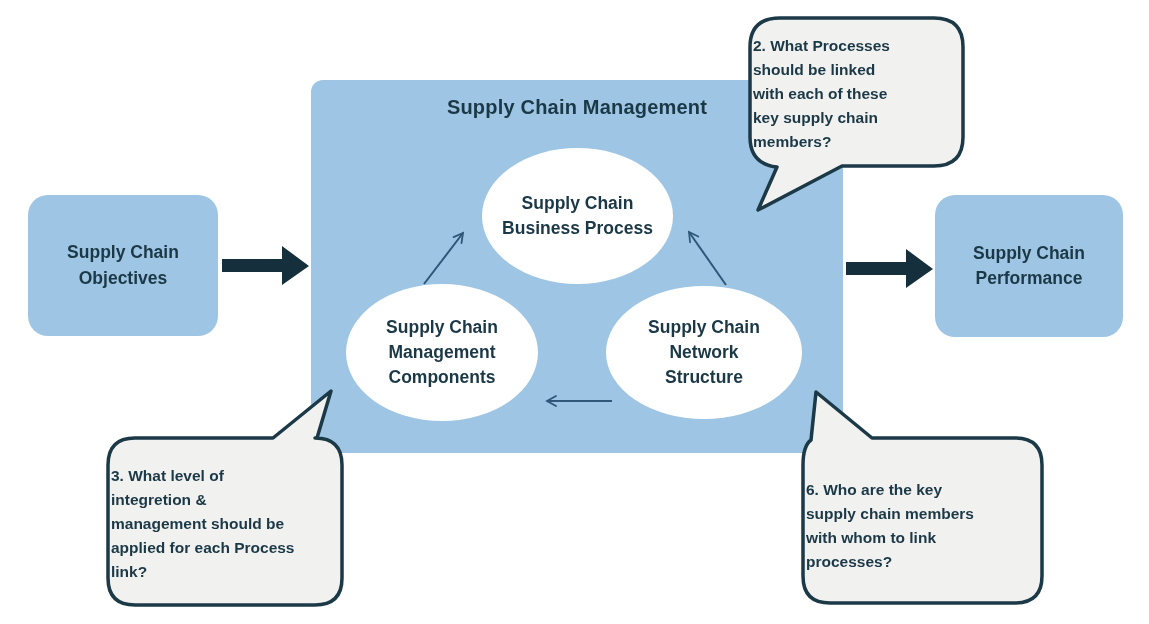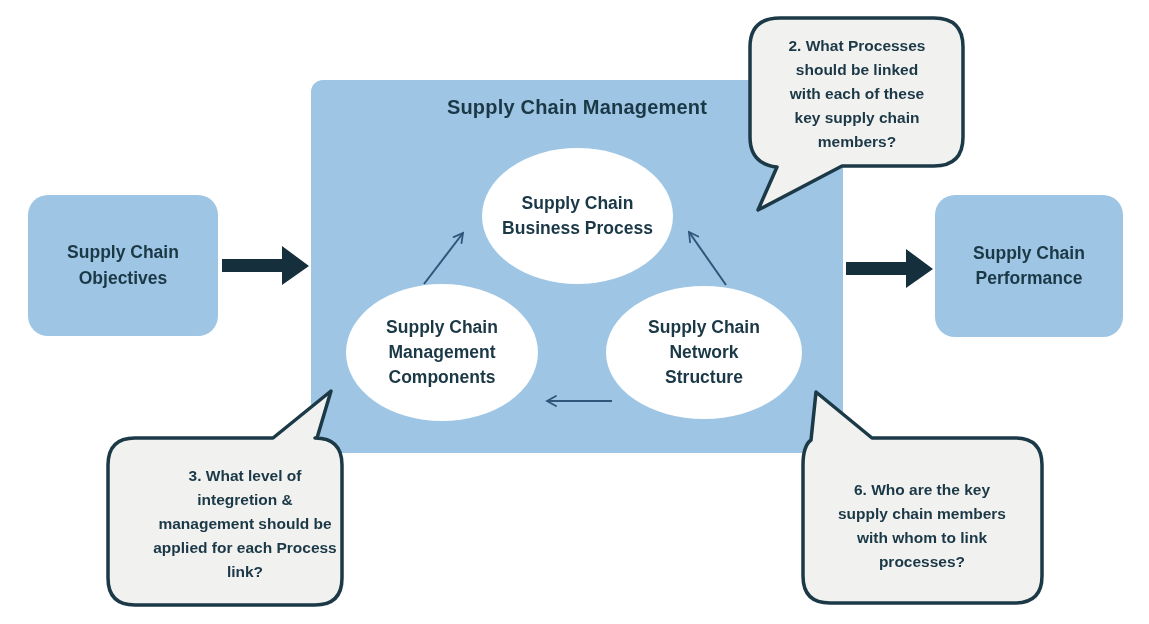--- a/index.html
+++ b/index.html
@@ -35,21 +35,21 @@
     white-space:pre-line;font-weight:bold;color:#1b3846;
     font-size:17.5px;line-height:1.45;
   }
   .box-left{left:28px;top:195px;width:190px;height:141px;}
   .box-right{left:935px;top:195px;width:188px;height:142px;}
   .overlay{
     position:absolute;left:0;top:0;width:1149px;height:624px;
     pointer-events:none;
   }
   .bubble-text{
-    position:absolute;text-align:center;font-weight:bold;color:#1b3846;
+    position:absolute;text-align:left;font-weight:bold;color:#1b3846;
     font-size:15.5px;line-height:24px;white-space:pre-line;
   }
   .bt-2{left:753px;top:34px;width:208px;}
   .bt-3{left:111px;top:464px;width:268px;}
   .bt-1{left:806px;top:478px;width:232px;}
 </style>
 </head>
 <body>
 
 <div class="canvas">

